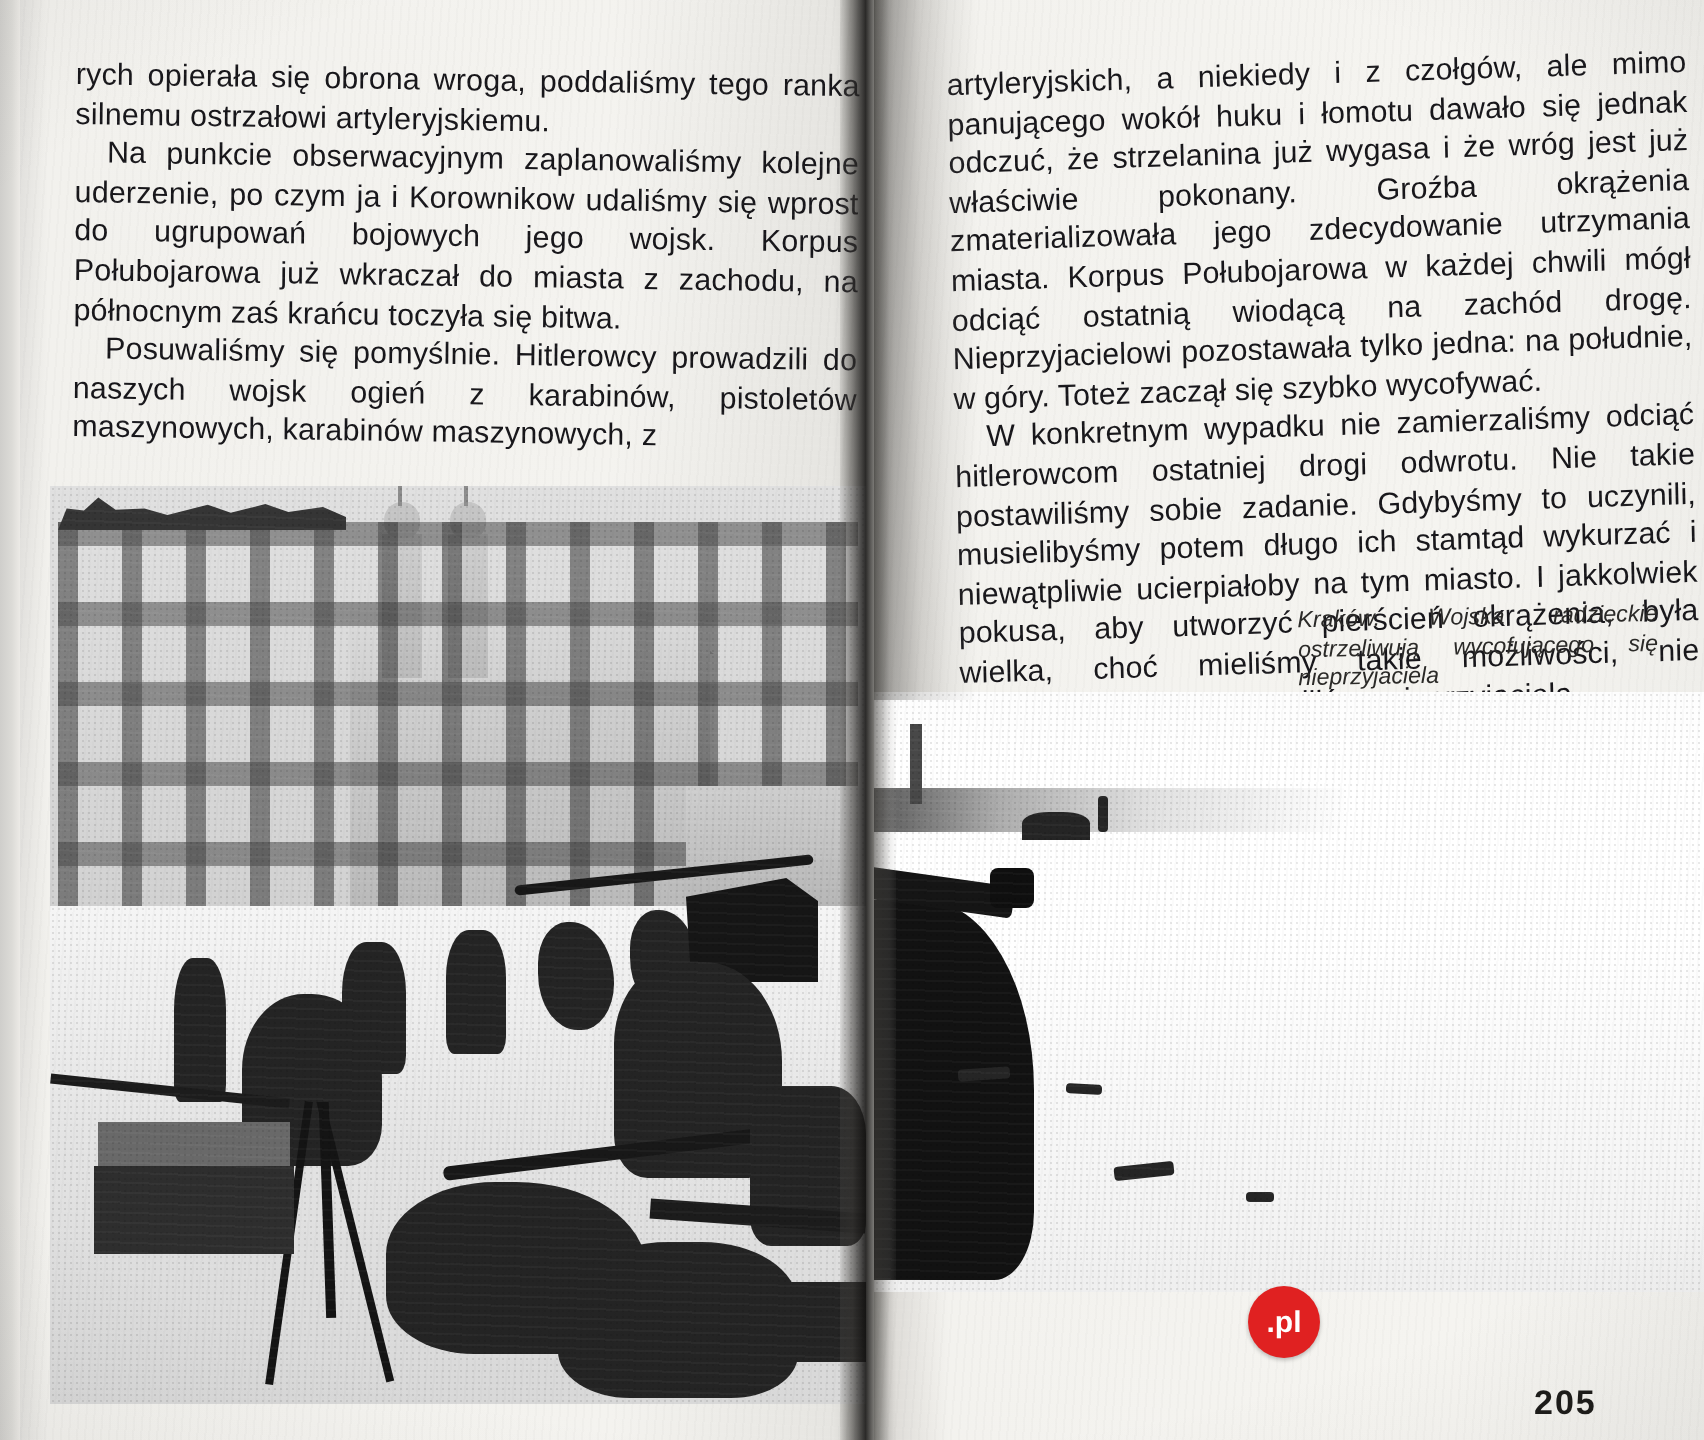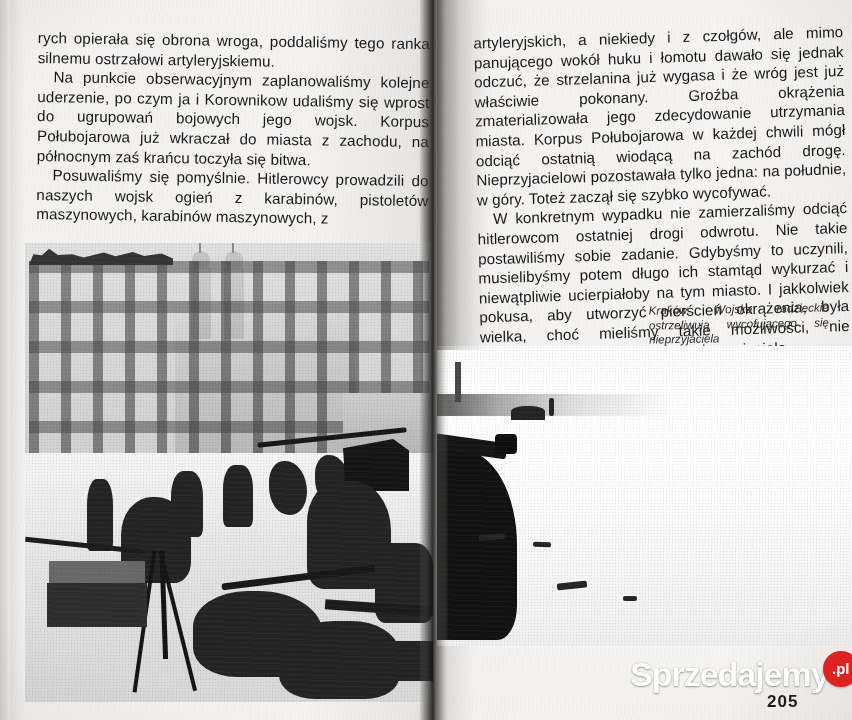--- a/index.html
+++ b/index.html
@@ -336,19 +336,18 @@
     <div class="pageno">205</div>
 
     <div class="curve-mask"></div>
   </div>
 
   <div class="edge-left"></div>
   <div class="gutter"></div>
   <div class="vignette"></div>
 
   <div class="watermark">
-    <span class="wm-text">Sprzedajemy</span>
     <span class="wm-dot">
       <span>.pl</span>
     </span>
   </div>
 
 </div>
 
 </body></html>

